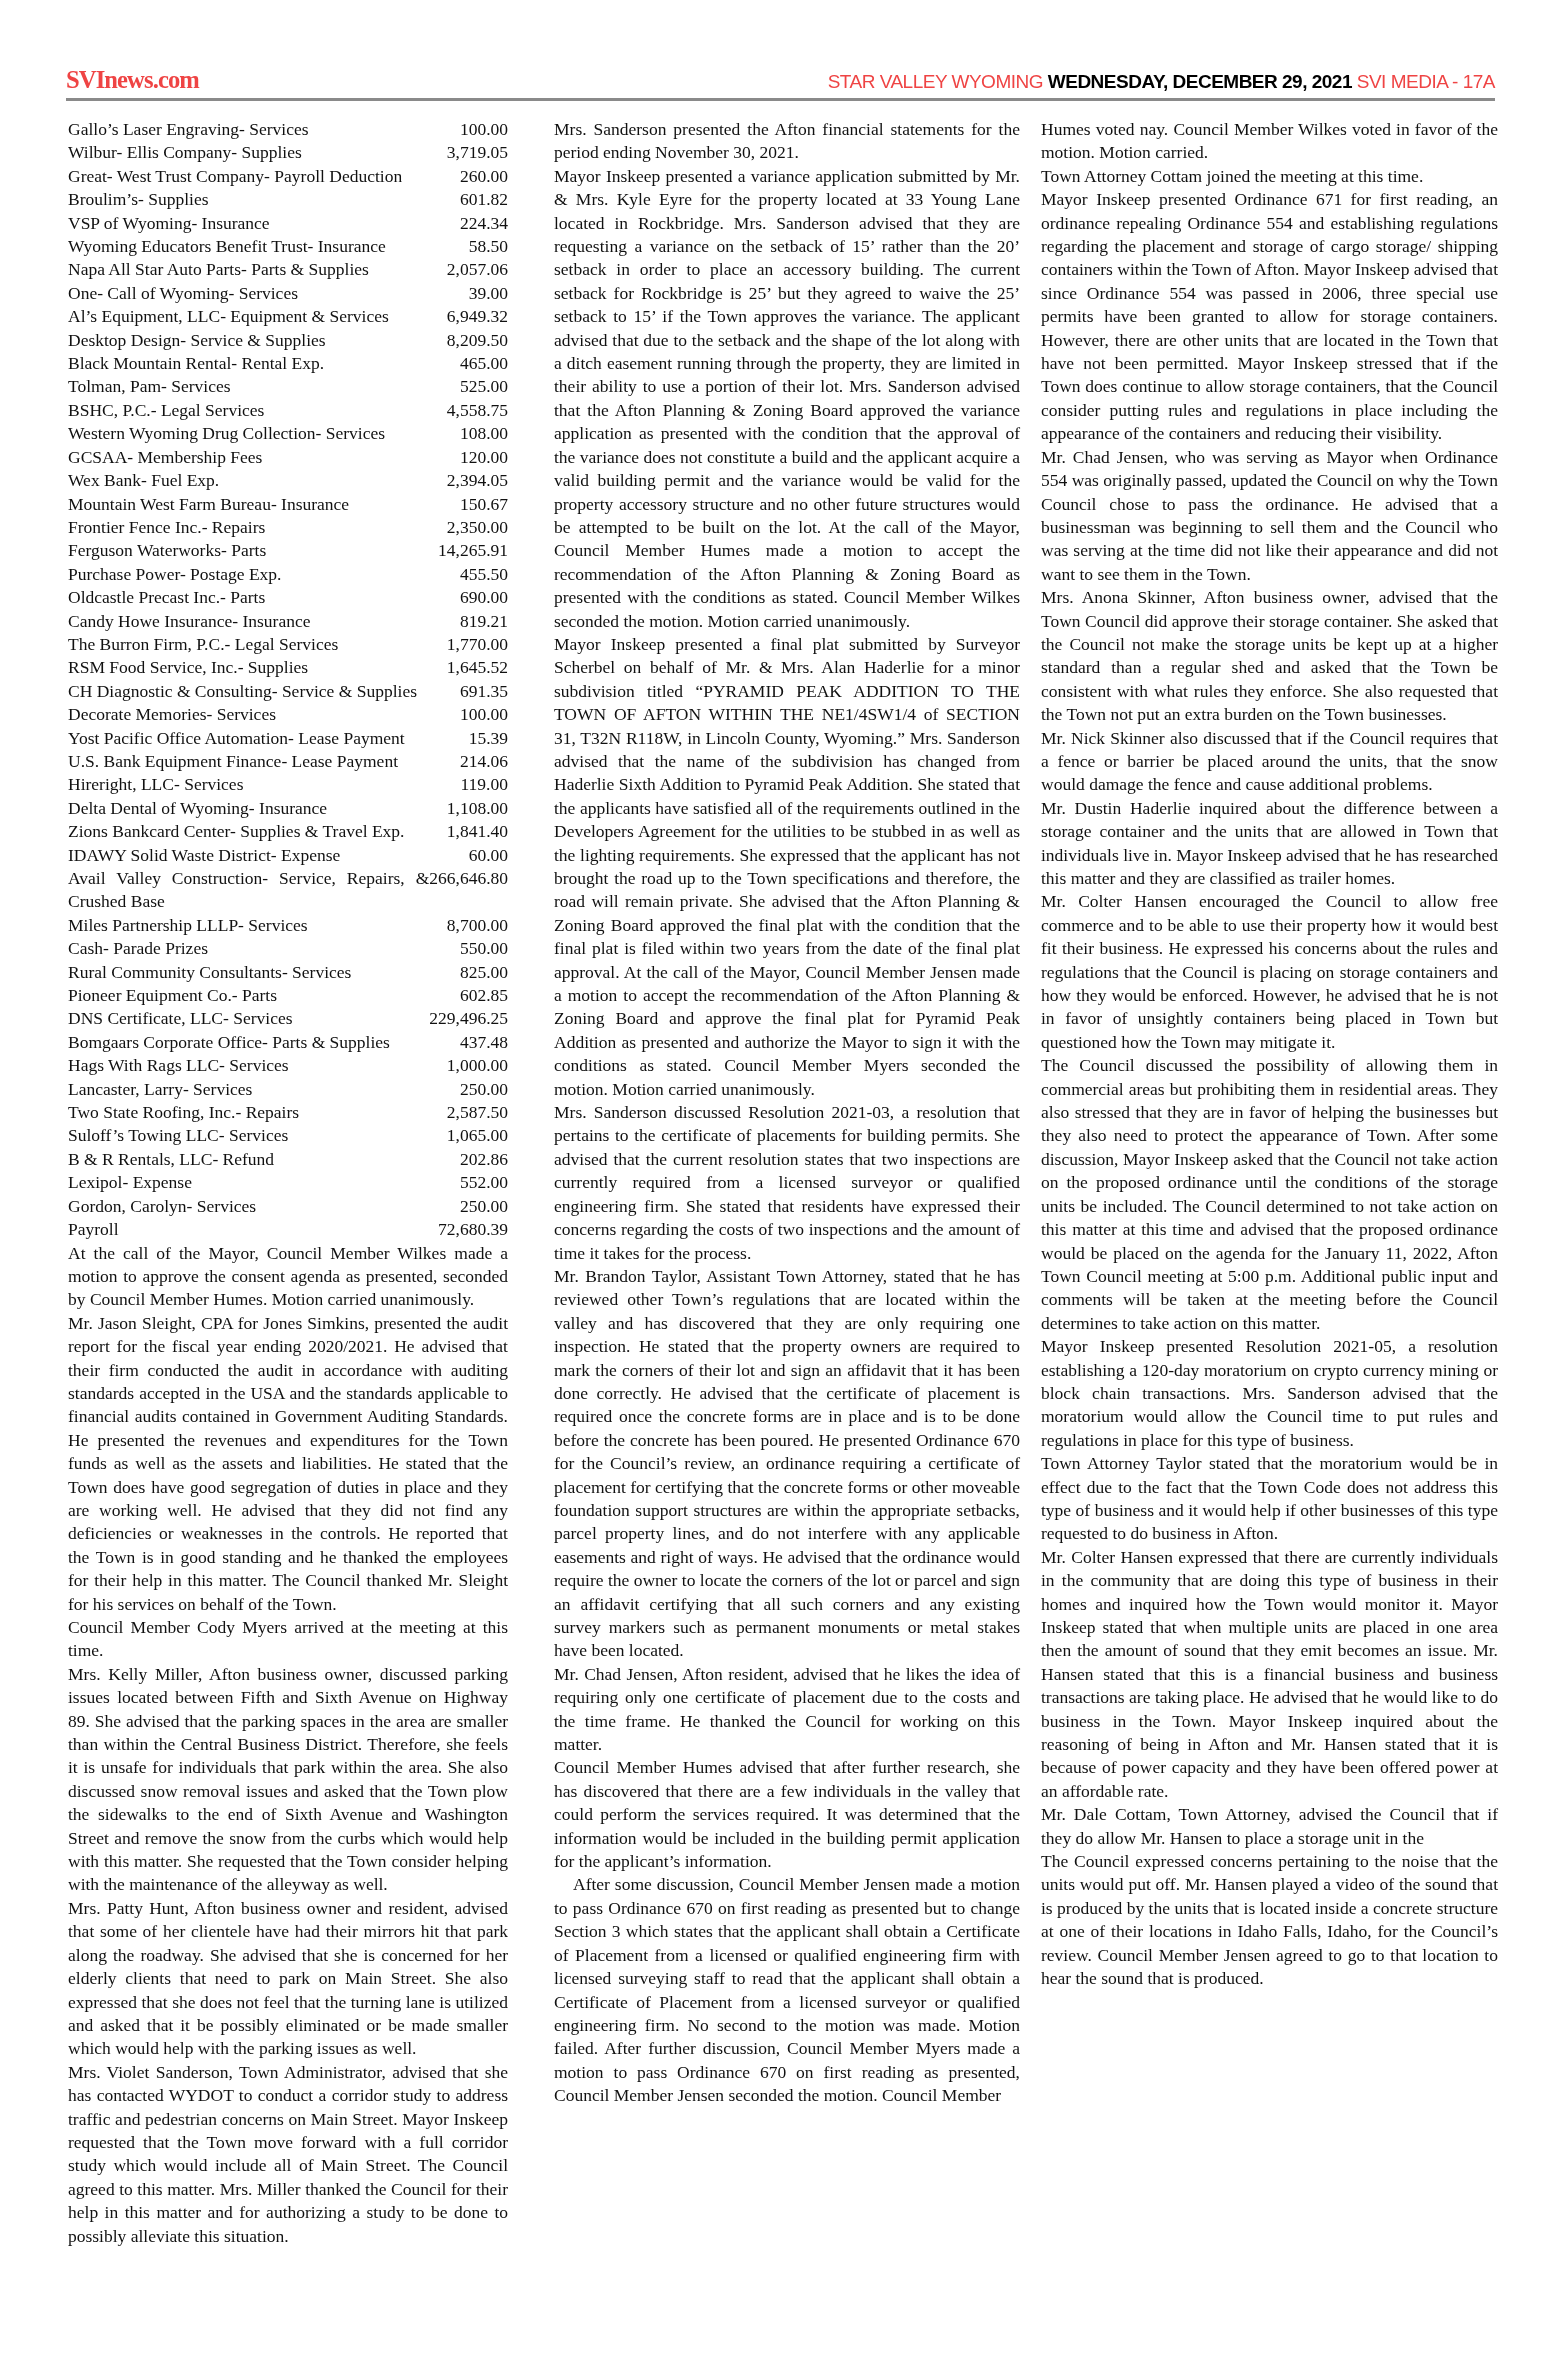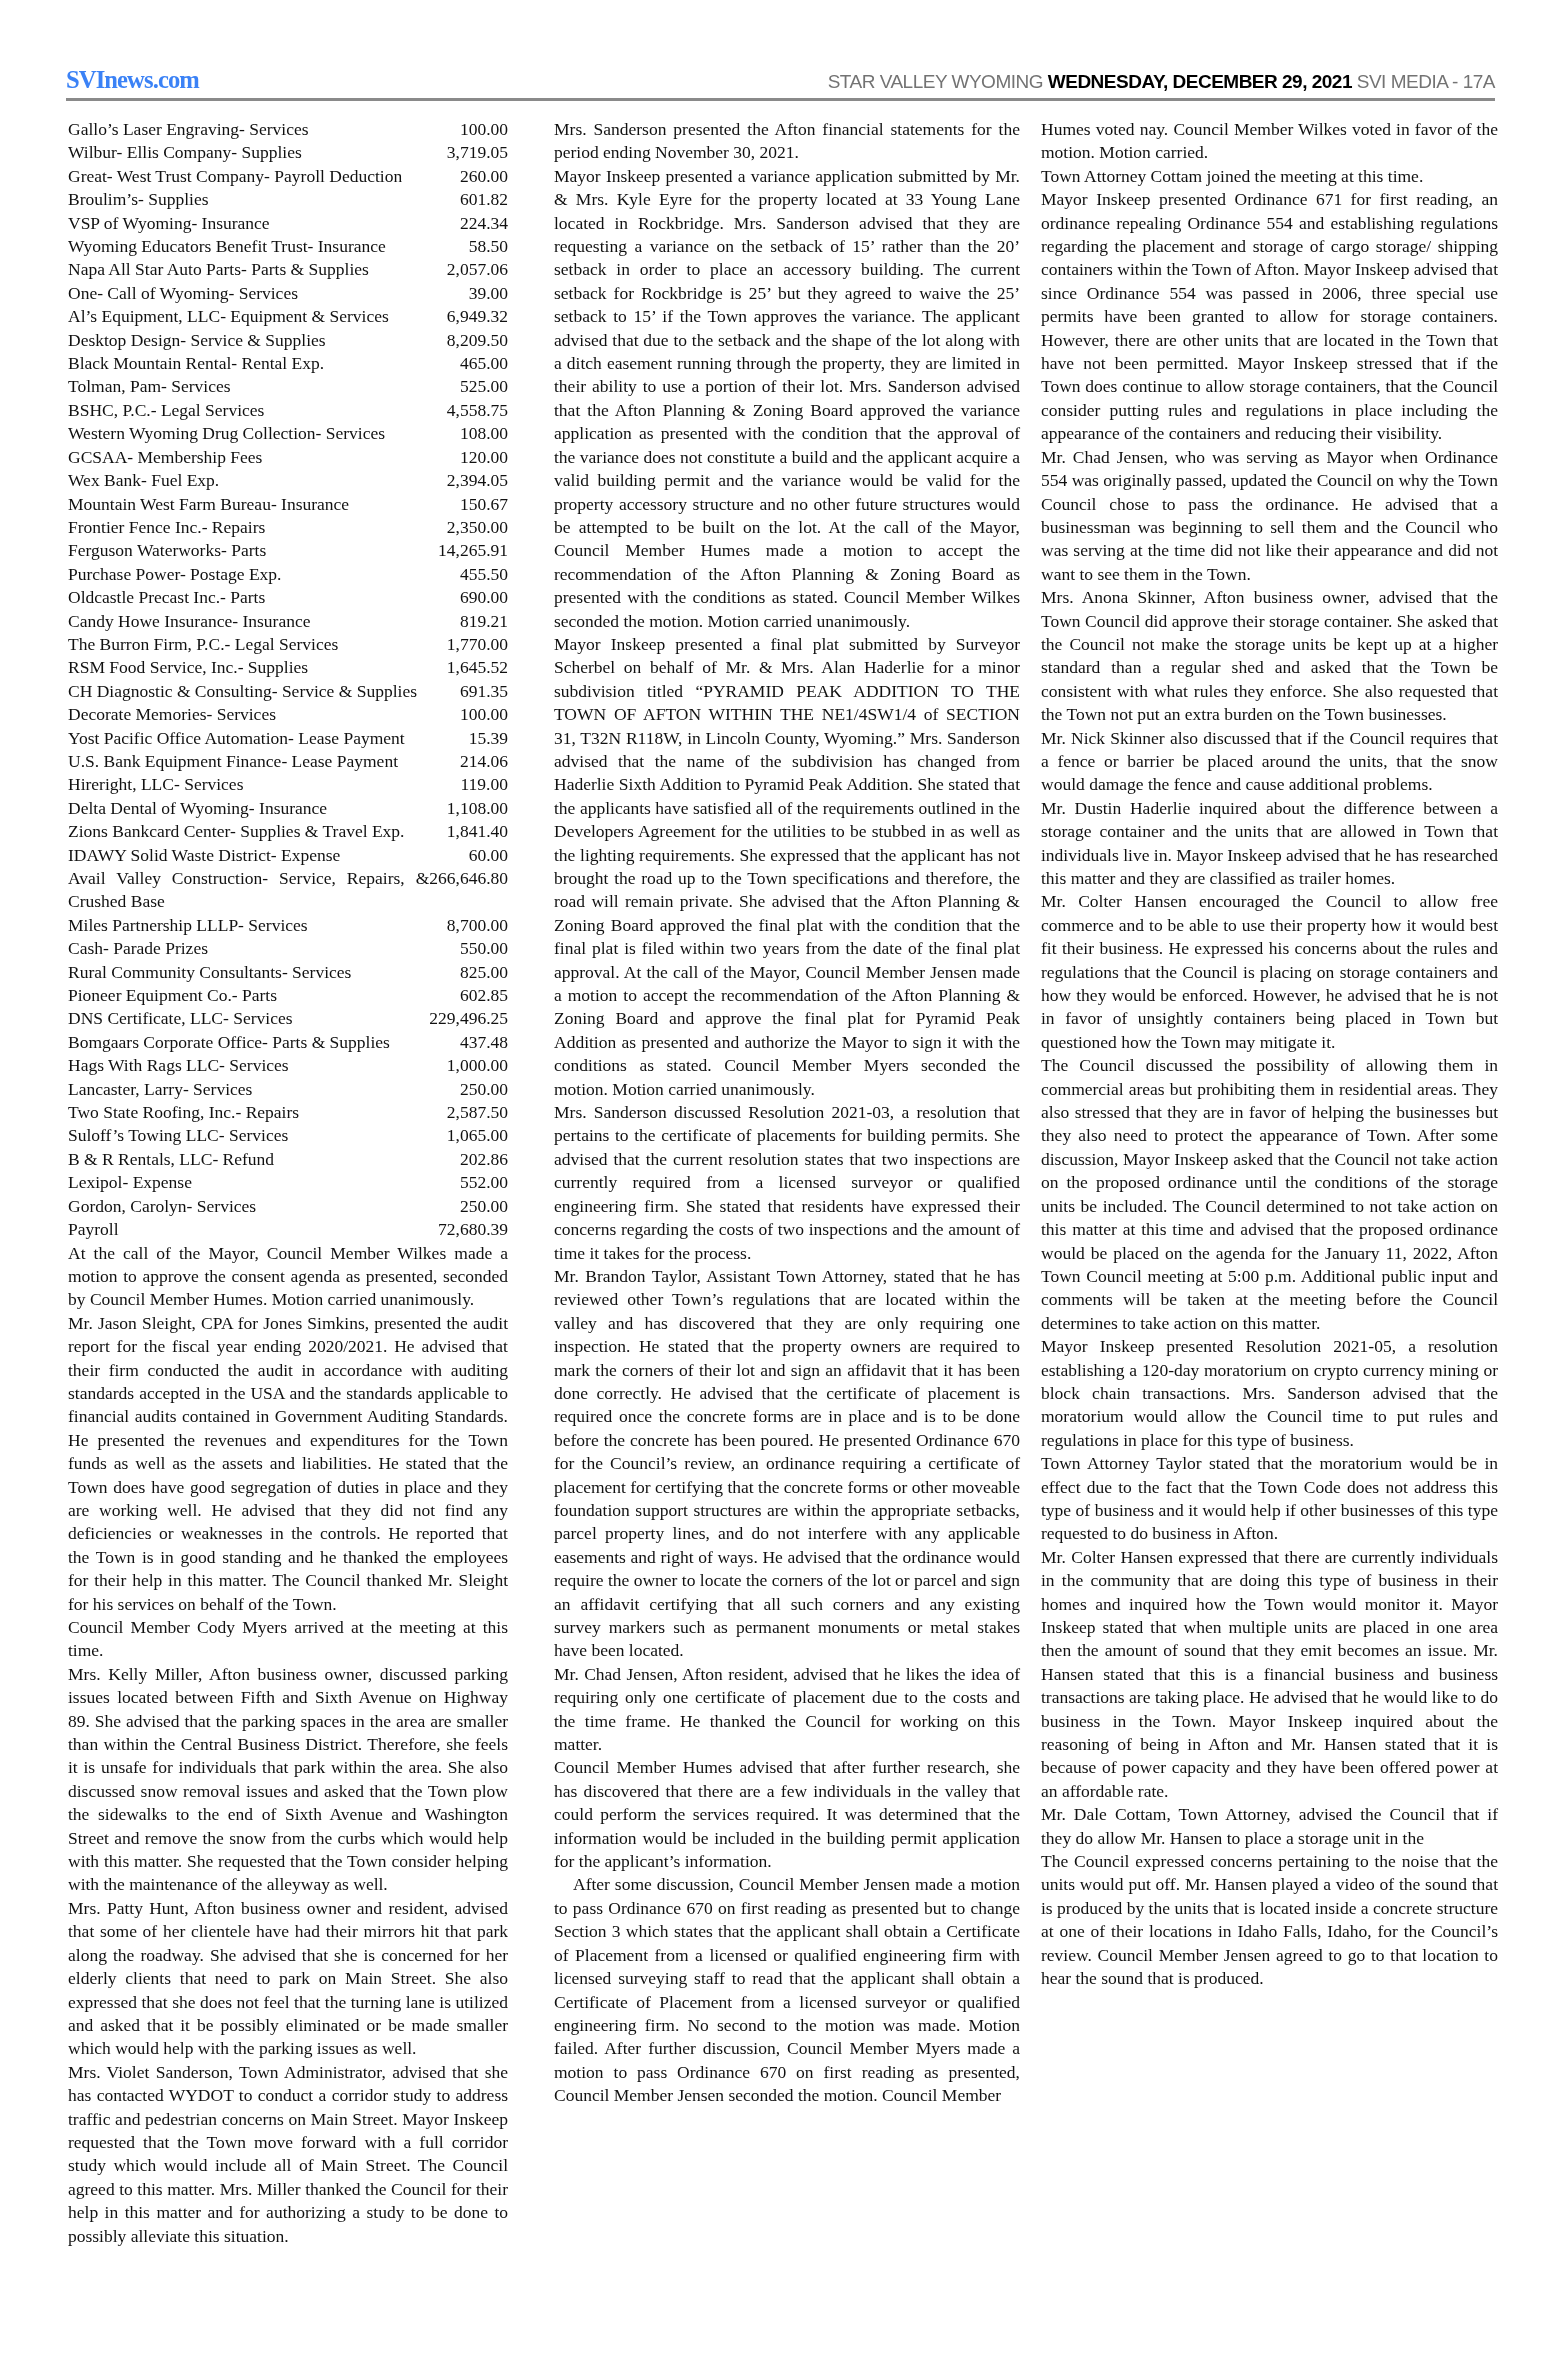--- a/index.html
+++ b/index.html
@@ -1,20 +1,20 @@
 <!DOCTYPE html>
 <html style="font-size:7.6px"><head>
 <meta charset="utf-8">
 <style>
   html, body { margin: 0; padding: 0; background: #ffffff; }
   body { width: 1561px; height: 2413px; position: relative; overflow: hidden; color: #111; }
   .masthead { position: absolute; left: 66px; top: 66px; width: 1429px; height: 28px; }
-  .site-name { position: absolute; left: 0; top: 0; font-family: "Liberation Serif", serif; font-weight: bold; font-size: 24.6px; letter-spacing: -0.9px; color: #3b82f6; }
+  .site-name { position: absolute; left: 0; top: 0; font-family: "Liberation Serif", serif; font-weight: bold; font-size: 24.6px; letter-spacing: -0.9px; color: #ef4444; }
   .dateline { position: absolute; right: 0; top: 4.7px; font-family: "Liberation Sans", sans-serif; font-size: 19px; letter-spacing: -0.5px; white-space: nowrap; }
-  .dateline .grey { color: #737373; }
+  .dateline .grey { color: #ef4444; }
   .dateline .date { color: #000; font-weight: bold; }
   .rule { position: absolute; left: 66px; top: 98px; width: 1429px; height: 2.8px; background: #8a8a8a; }
   .col { position: absolute; top: 118px; width: 440px; font-family: "Liberation Serif", serif; font-size: 17.5px; line-height: 23.4px; text-align: justify; }
   #col1 { left: 68px; }
   #col2 { left: 554px; width: 466px; }
   #col3 { left: 1041px; width: 457px; }
   .col p { margin: 0; }
   .vendor-row { display: flex; justify-content: space-between; }
   .vendor-row .amt { text-align: left; white-space: nowrap; }
   .vendor-row.wrap { display: block; }

